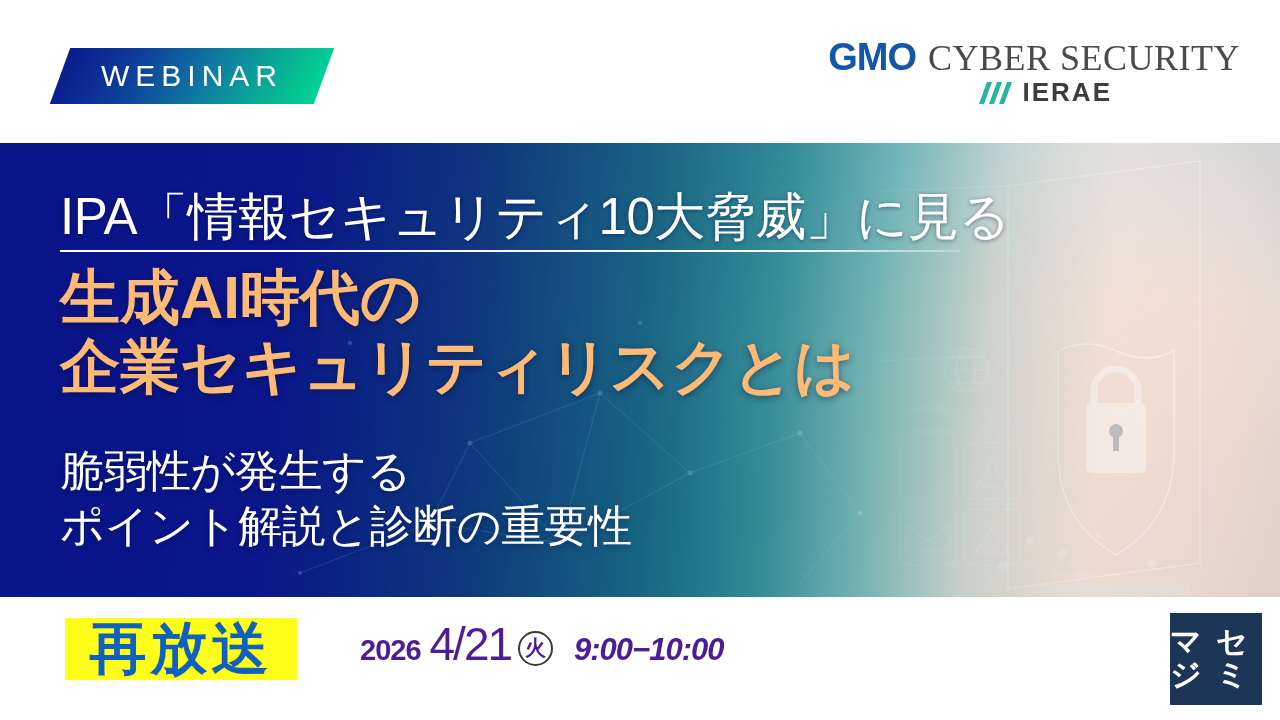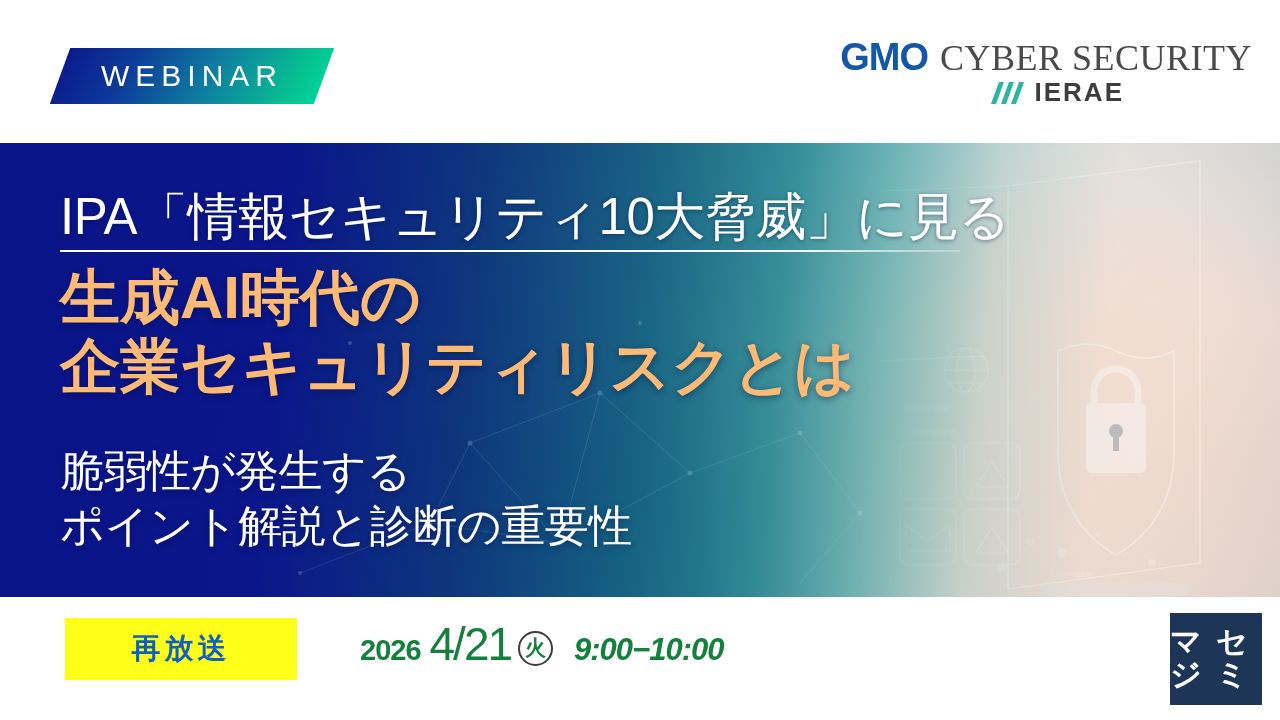--- a/index.html
+++ b/index.html
@@ -21,21 +21,21 @@
     transform:skewX(-20deg);
     display:flex;align-items:center;justify-content:center;
   }
   .webinar-badge span{
     transform:skewX(20deg);
     color:#fff;font-size:30px;letter-spacing:6px;font-weight:400;
     font-family:"Liberation Sans",sans-serif;
   }
 
   
-  .gmo-logo{position:absolute;right:28px;top:38px;width:420px;text-align:right;}
+  .gmo-logo{position:absolute;right:40px;top:38px;width:420px;text-align:right;}
   .gmo-line1{display:flex;align-items:baseline;justify-content:flex-end;line-height:1;white-space:nowrap;}
   .gmo-word{
     font-family:"Liberation Sans",sans-serif;
     font-weight:bold;font-size:38px;color:#1257a8;letter-spacing:-1px;
   }
   .cs-word{
     font-family:"Liberation Serif","DejaVu Serif",serif;
     font-size:36px;color:#4a4a4a;letter-spacing:0.5px;margin-left:12px;
   }
   .gmo-line2{display:flex;align-items:center;justify-content:flex-end;margin-top:1px;padding-right:128px;}
@@ -99,26 +99,26 @@
   .subhead div{white-space:nowrap;}
 
   
   .footer{position:absolute;left:0;top:597px;width:1280px;height:123px;background:#fff;}
 
   .rerun-badge{
     position:absolute;left:65px;top:21px;width:232px;height:62px;
     background:#ffff1a;display:flex;align-items:center;justify-content:center;
   }
   .rerun-badge span{
-    color:#1060c0;font-size:29px;font-weight:bold;letter-spacing:4px;
+    color:#1060c0;font-size:57px;font-weight:bold;letter-spacing:4px;
   }
 
   .datetime{
     position:absolute;left:360px;top:20px;height:62px;
-    display:flex;align-items:baseline;color:#15803d;white-space:nowrap;
+    display:flex;align-items:baseline;color:#4c1d95;white-space:nowrap;
   }
   .dt-year{font-size:29px;font-weight:bold;letter-spacing:-1px;}
   .dt-day{font-size:46px;font-weight:normal;letter-spacing:-2px;margin-left:9px;}
   .dt-dow{
     font-size:21px;font-weight:bold;margin-left:7px;
     display:inline-flex;align-items:center;justify-content:center;
     width:31px;height:31px;border:2px solid #3c3c3c;border-radius:50%;
     align-self:center;
   }
   .dt-time{font-size:31px;font-weight:bold;letter-spacing:-1px;margin-left:21px;font-style:italic;}

